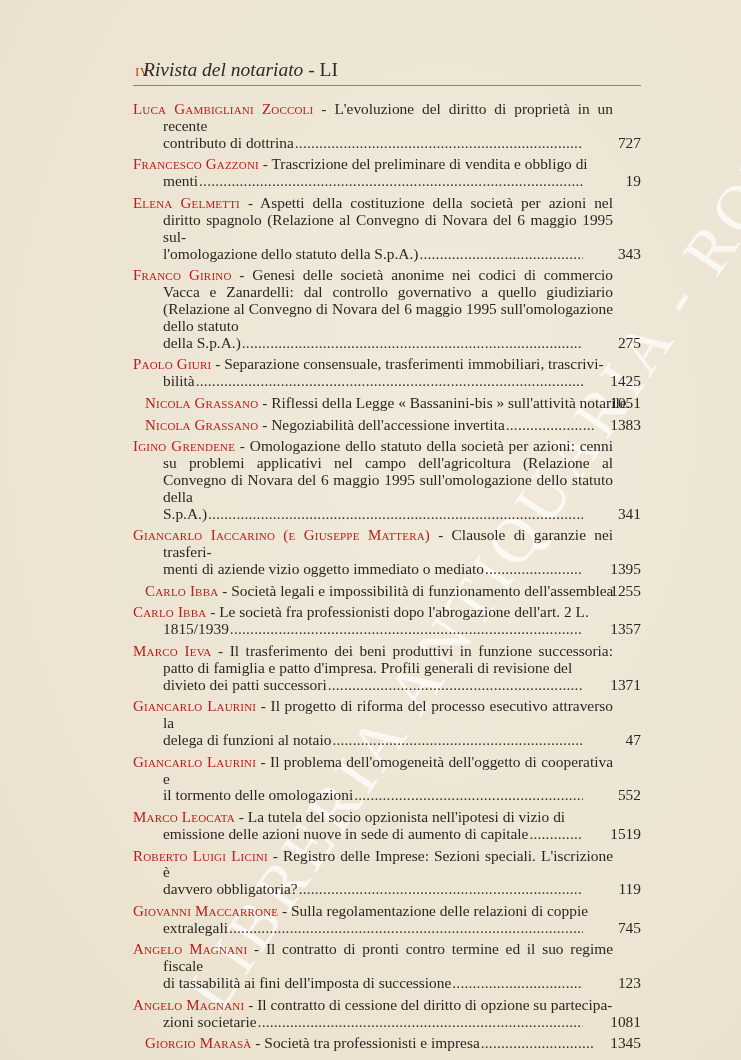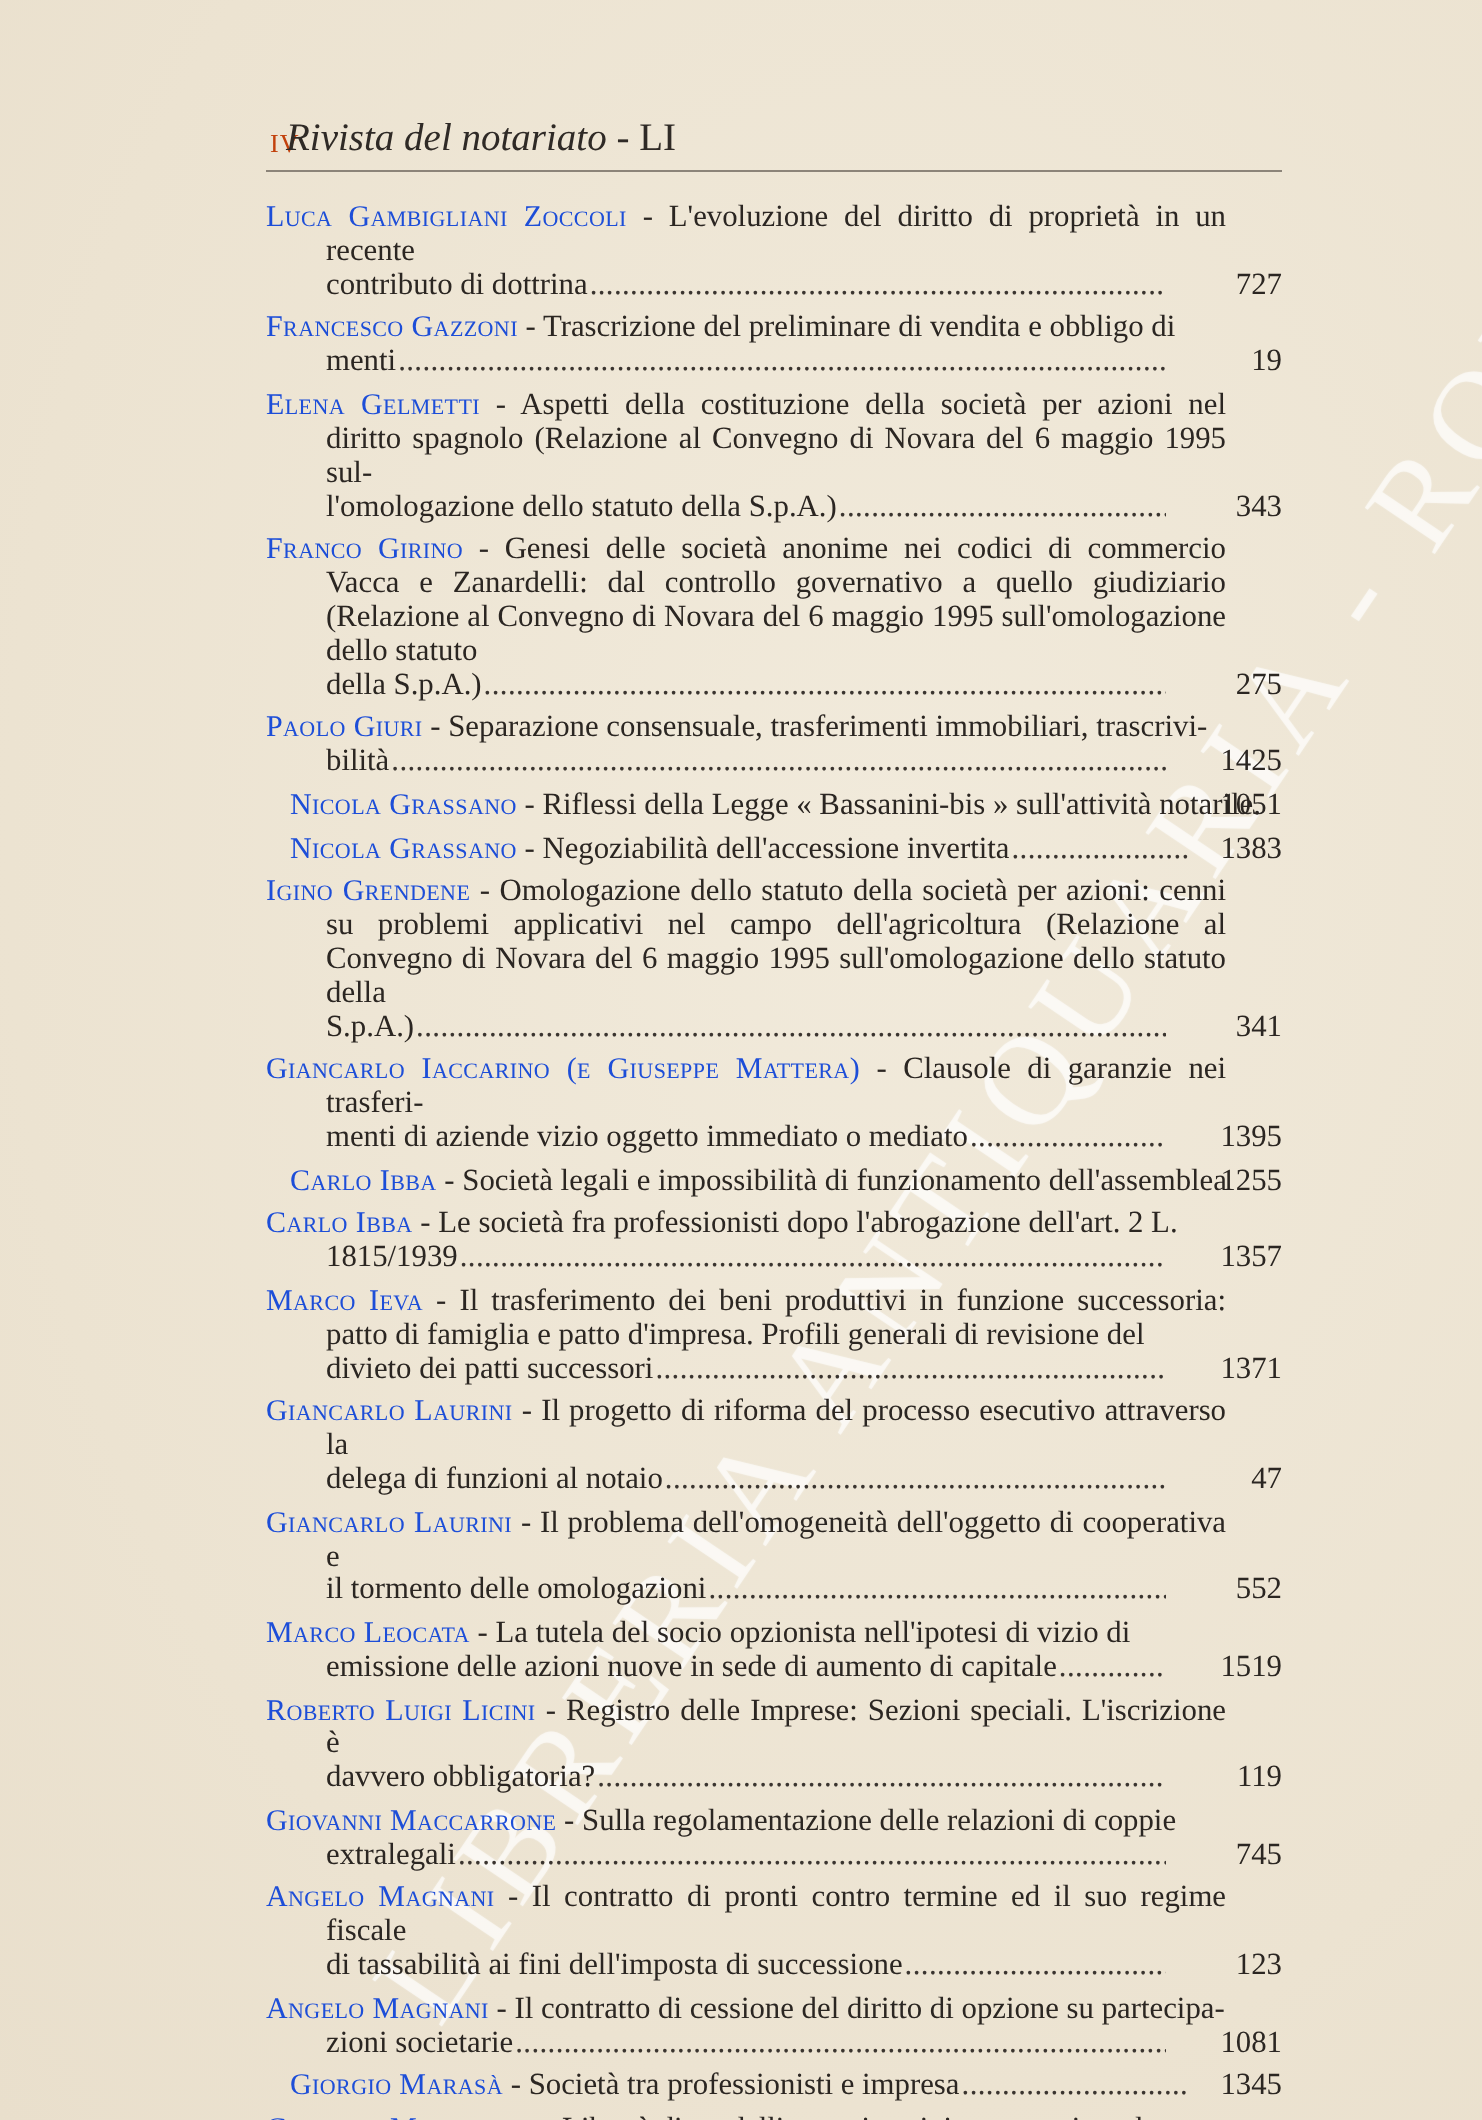--- a/index.html
+++ b/index.html
@@ -64,21 +64,21 @@
   .entry .last-line .txt { white-space: nowrap; }
   .entry .last-line .dots {
     flex: 1; overflow: hidden; white-space: nowrap;
     margin-left: 1px; letter-spacing: 0.2px;
     color: #3a342f;
   }
   .entry .page {
     position: absolute; right: 0; bottom: 0;
     font-size: 15.4px; line-height: 16.9px; text-align: right;
   }
-  .author { font-variant: small-caps; font-size: 15px; letter-spacing: 0.2px; color: #1d4ed8; }
+  .author { font-variant: small-caps; font-size: 15px; letter-spacing: 0.2px; color: #b91c1c; }
 </style>
 </head>
 <body>
 
 <div class="watermark">
   <div class="wm-text">LIBRERIA ANTIQUARIA - ROMA</div>
 </div>
 
 <div class="header">
   <span class="folio">IV</span>

